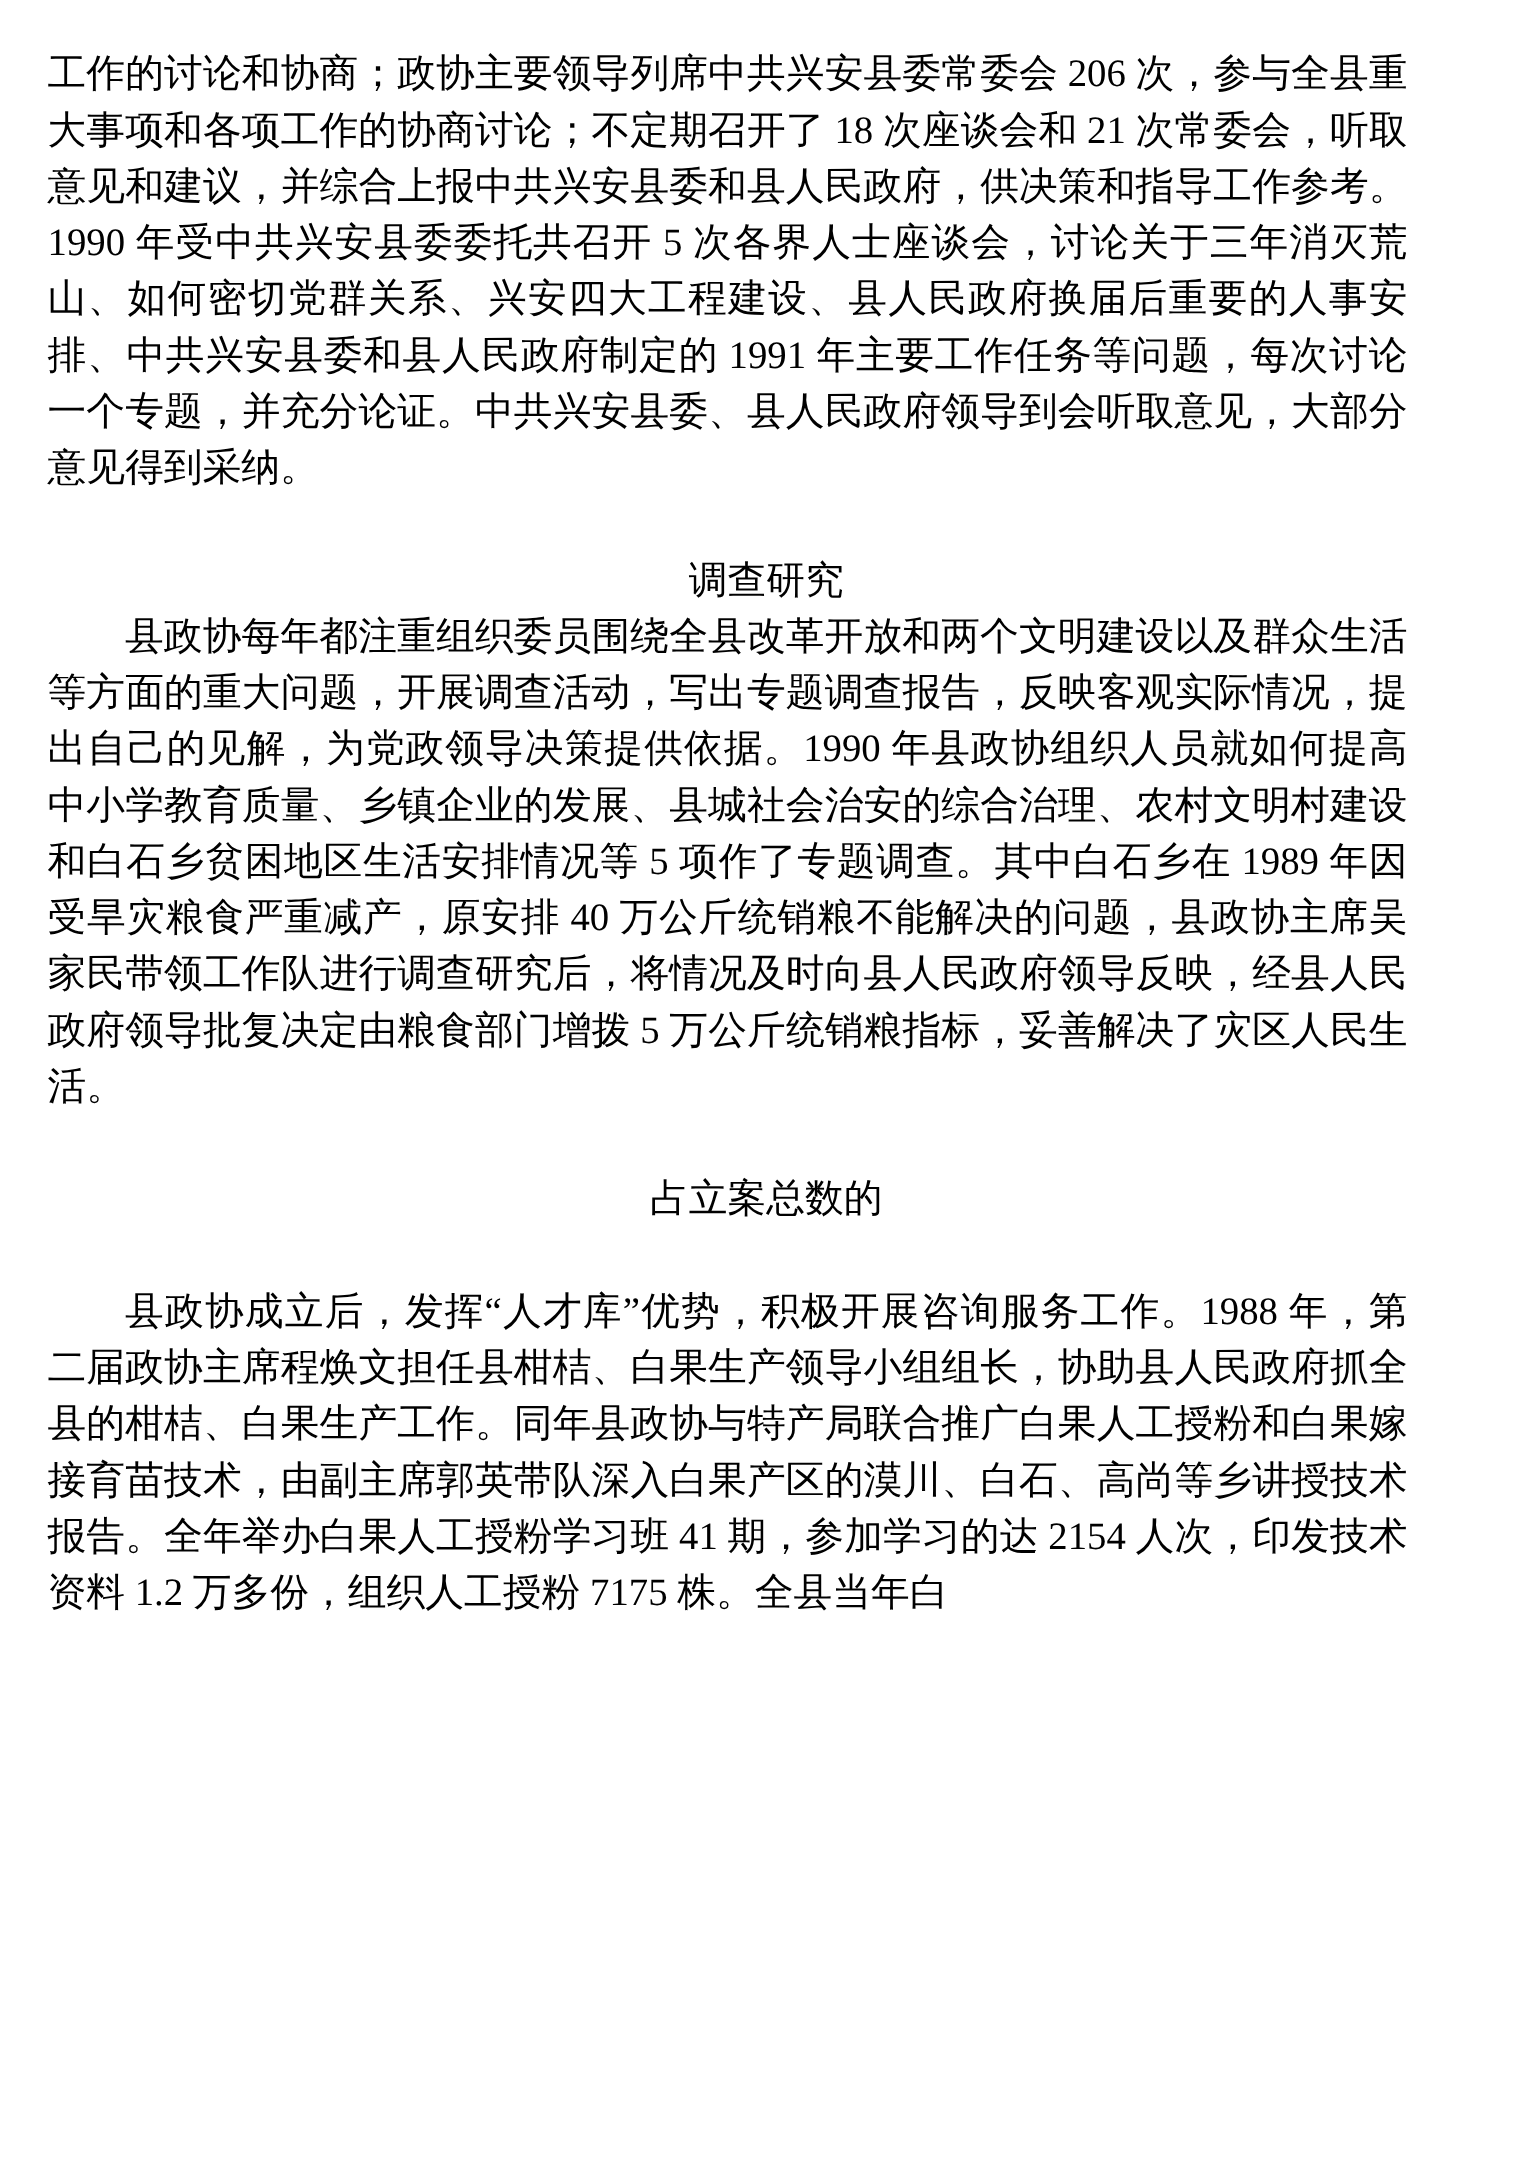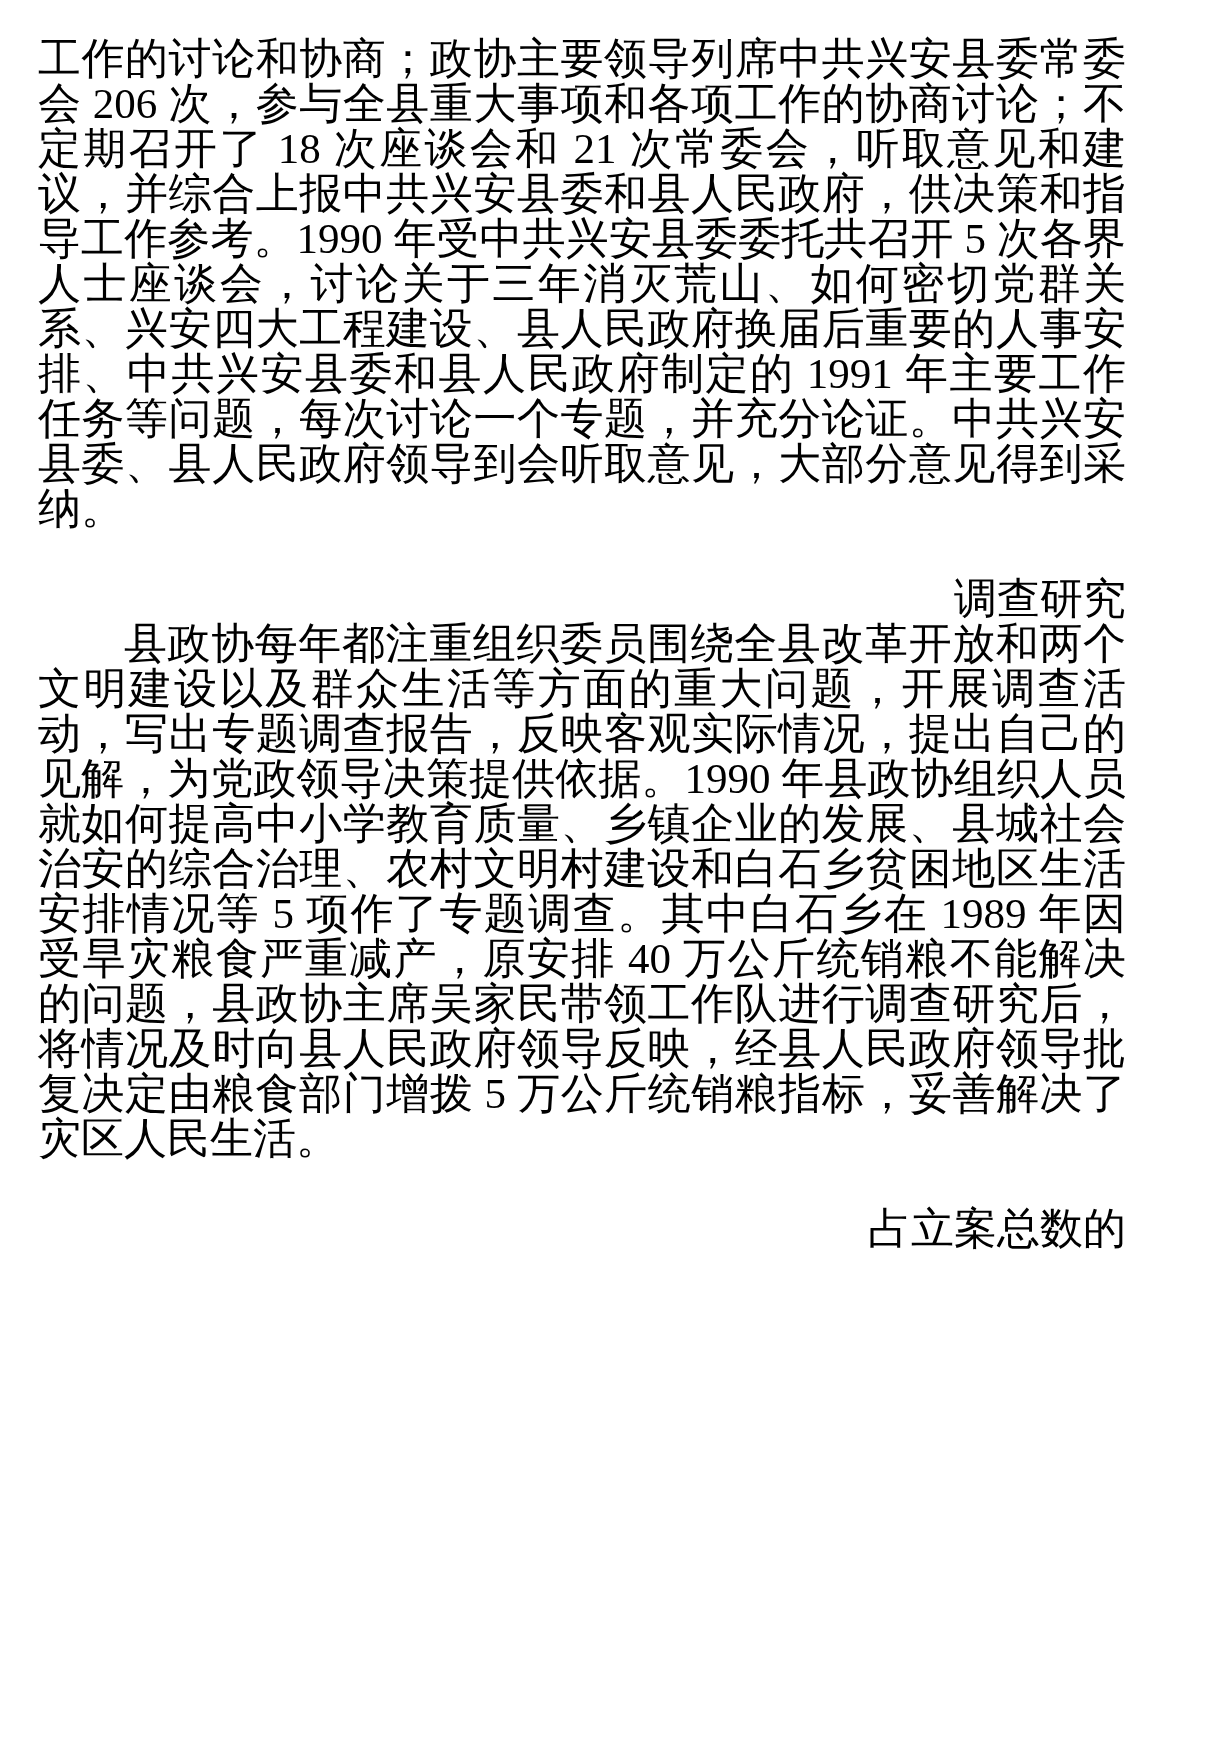--- a/index.html
+++ b/index.html
@@ -9,38 +9,38 @@
   }
   .page {
     position: relative;
     width: 1164px;
     min-height: 1738px;
     box-sizing: border-box;
     padding: 36px 38px 80px 38px;
     background: #ffffff;
     color: #000000;
     font-family: "Liberation Serif", "DejaVu Serif", serif;
-    font-size: 43px;
+    font-size: 31px;
     line-height: 45px;
     text-align: justify;
   }
   .doc-section {
     margin: 0;
   }
   .doc-section + .doc-section {
     margin-top: 45px; 
   }
   .section-heading {
     margin: 0;
     padding: 0;
     font-size: inherit;
     font-weight: normal;
     line-height: inherit;
     text-indent: 2em;
-    text-align: right;
+    text-align: center;
   }
   .para {
     margin: 0;
     padding: 0;
     text-indent: 2em;
   }
   .para.no-indent {
     text-indent: 0;
   }
 </style>
@@ -56,15 +56,16 @@
   <section class="doc-section">
     <h2 class="section-heading">调查研究</h2>
     <p class="para">县政协每年都注重组织委员围绕全县改革开放和两个文明建设以及群众生活等方面的重大问题，开展调查活动，写出专题调查报告，反映客观实际情况，提出自己的见解，为党政领导决策提供依据。1990 年县政协组织人员就如何提高中小学教育质量、乡镇企业的发展、县城社会治安的综合治理、农村文明村建设和白石乡贫困地区生活安排情况等 5 项作了专题调查。其中白石乡在 1989 年因受旱灾粮食严重减产，原安排 40 万公斤统销粮不能解决的问题，县政协主席吴家民带领工作队进行调查研究后，将情况及时向县人民政府领导反映，经县人民政府领导批复决定由粮食部门增拨 5 万公斤统销粮指标，妥善解决了灾区人民生活。</p>
   </section>
 
   <section class="doc-section">
     <h2 class="section-heading">占立案总数的</h2>
   </section>
 
   <section class="doc-section">
+    <p class="para">县政协成立后，发挥“人才库”优势，积极开展咨询服务工作。1988 年，第二届政协主席程焕文担任县柑桔、白果生产领导小组组长，协助县人民政府抓全县的柑桔、白果生产工作。同年县政协与特产局联合推广白果人工授粉和白果嫁接育苗技术，由副主席郭英带队深入白果产区的漠川、白石、高尚等乡讲授技术报告。全年举办白果人工授粉学习班 41 期，参加学习的达 2154 人次，印发技术资料 1.2 万多份，组织人工授粉 7175 株。全县当年白</p>
   </section>
 
 </div>
 
 </body></html>

